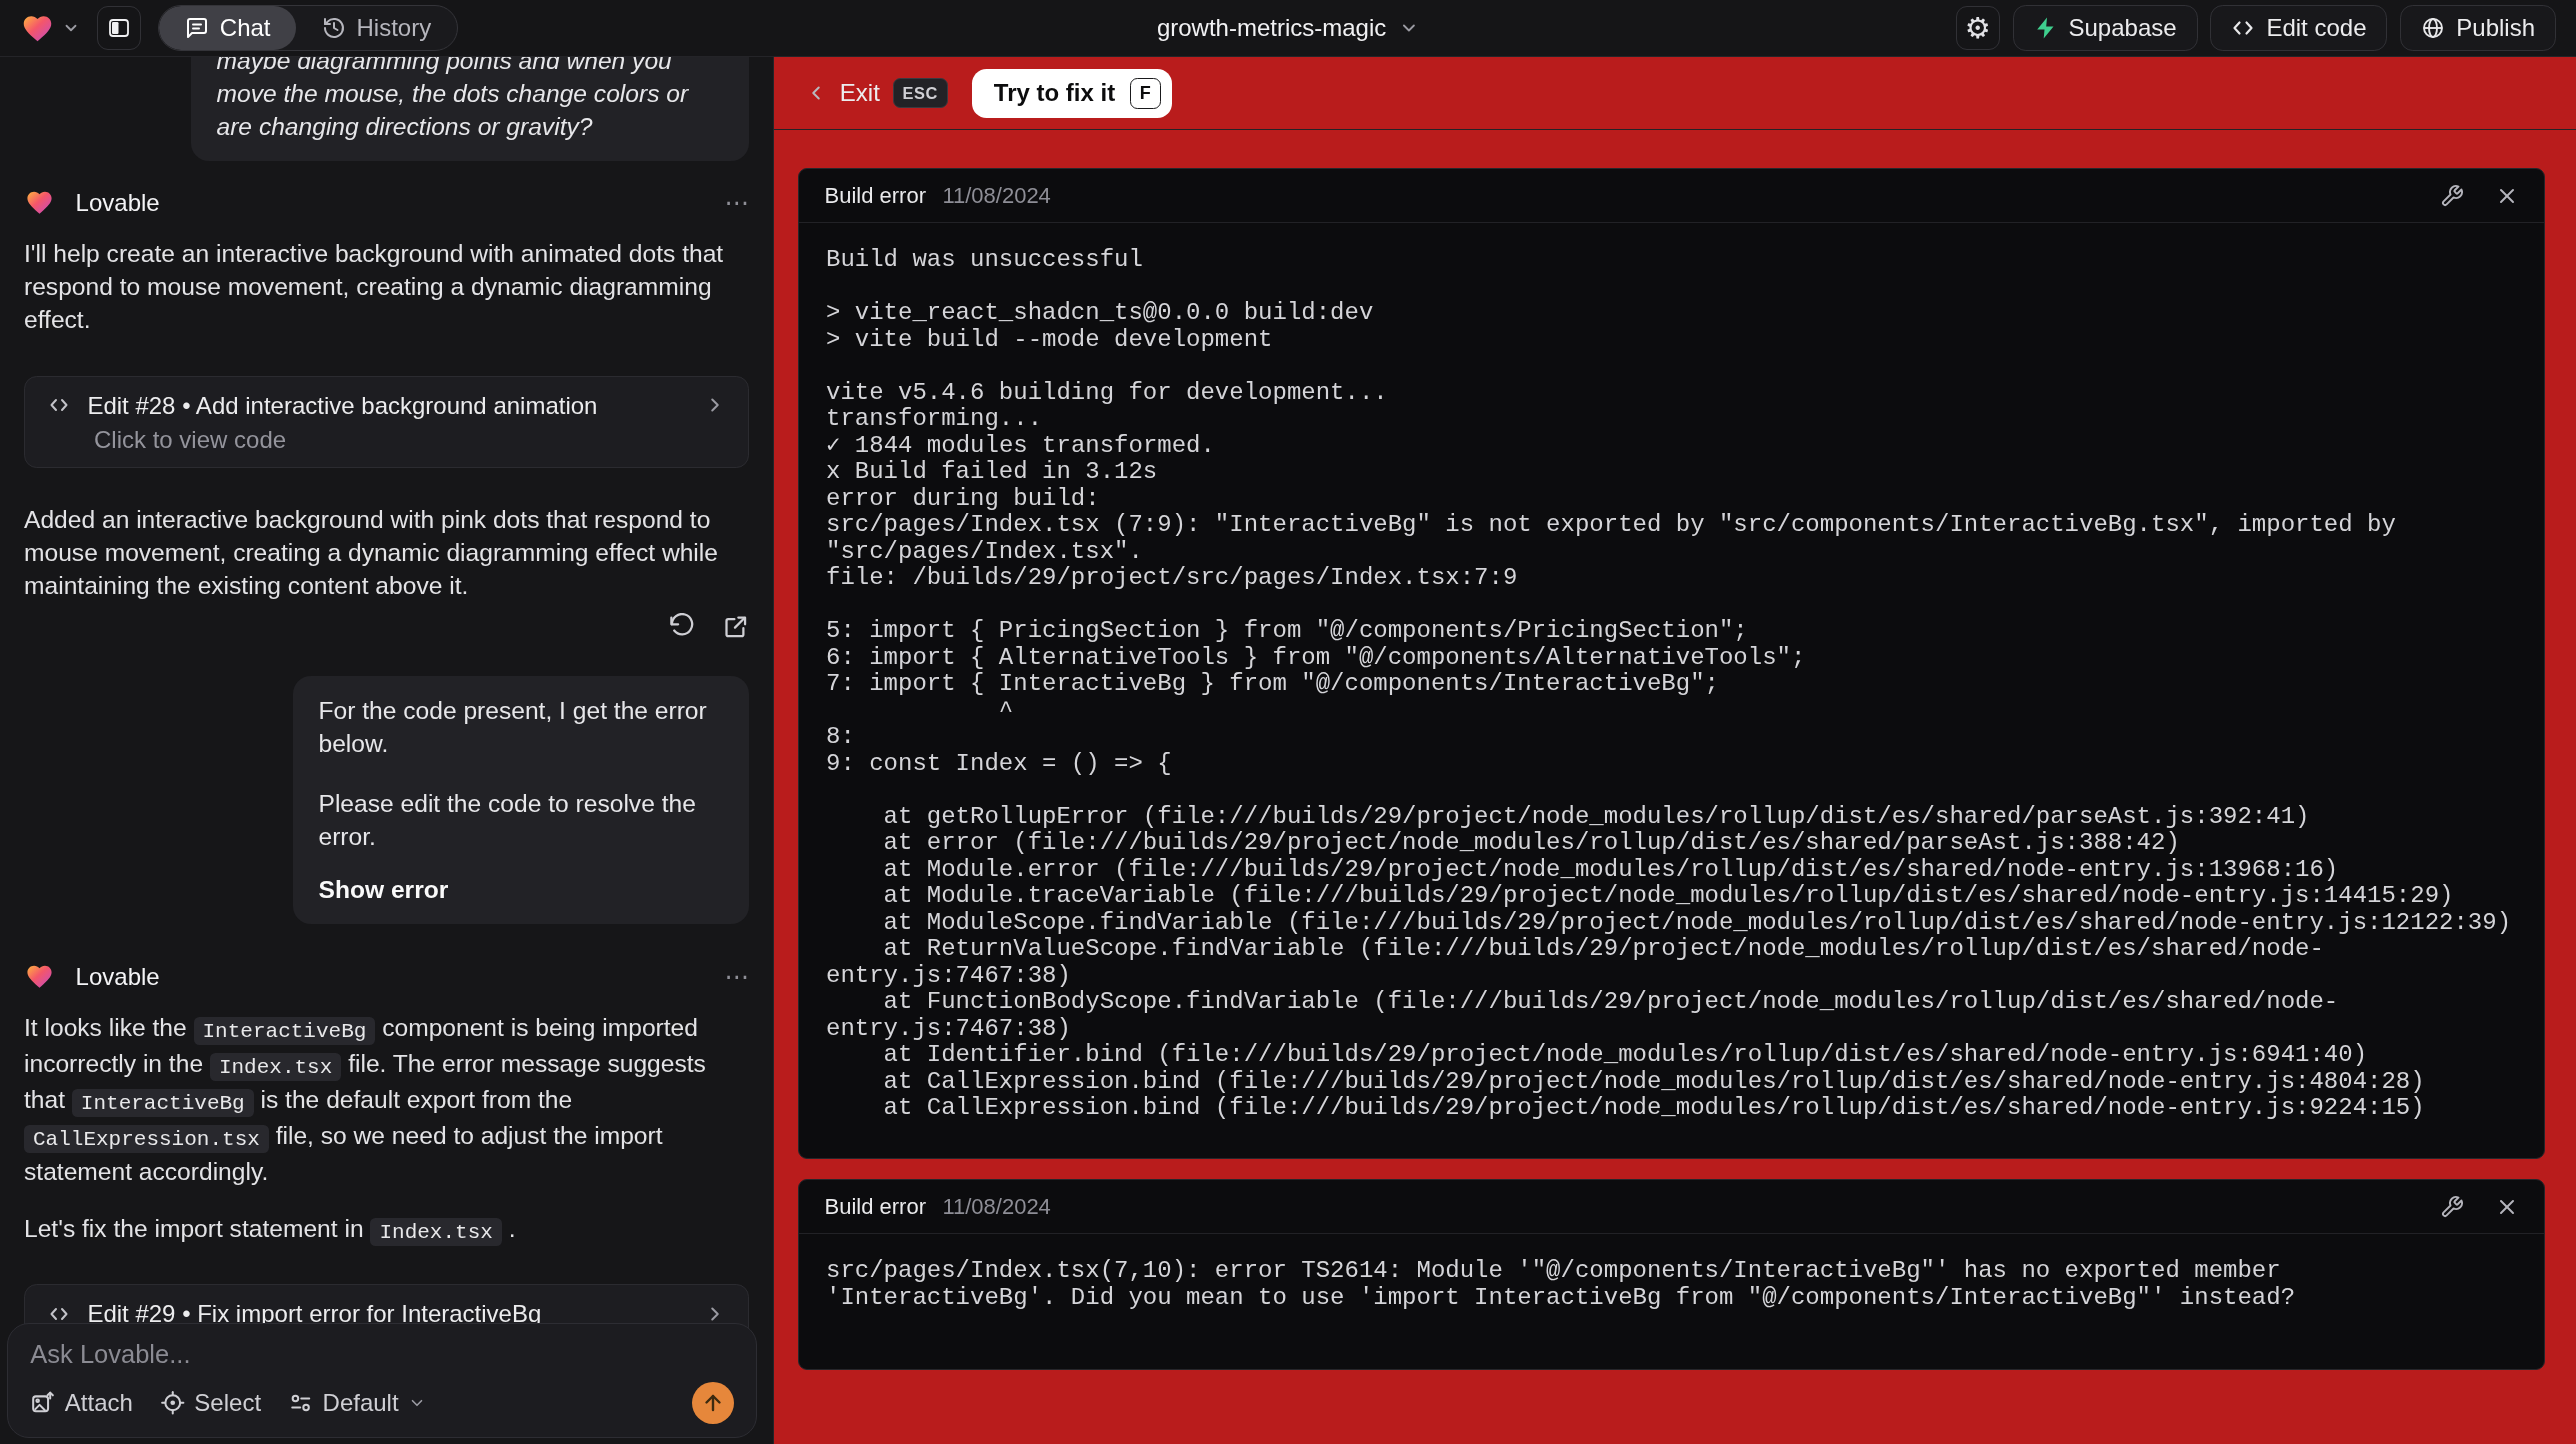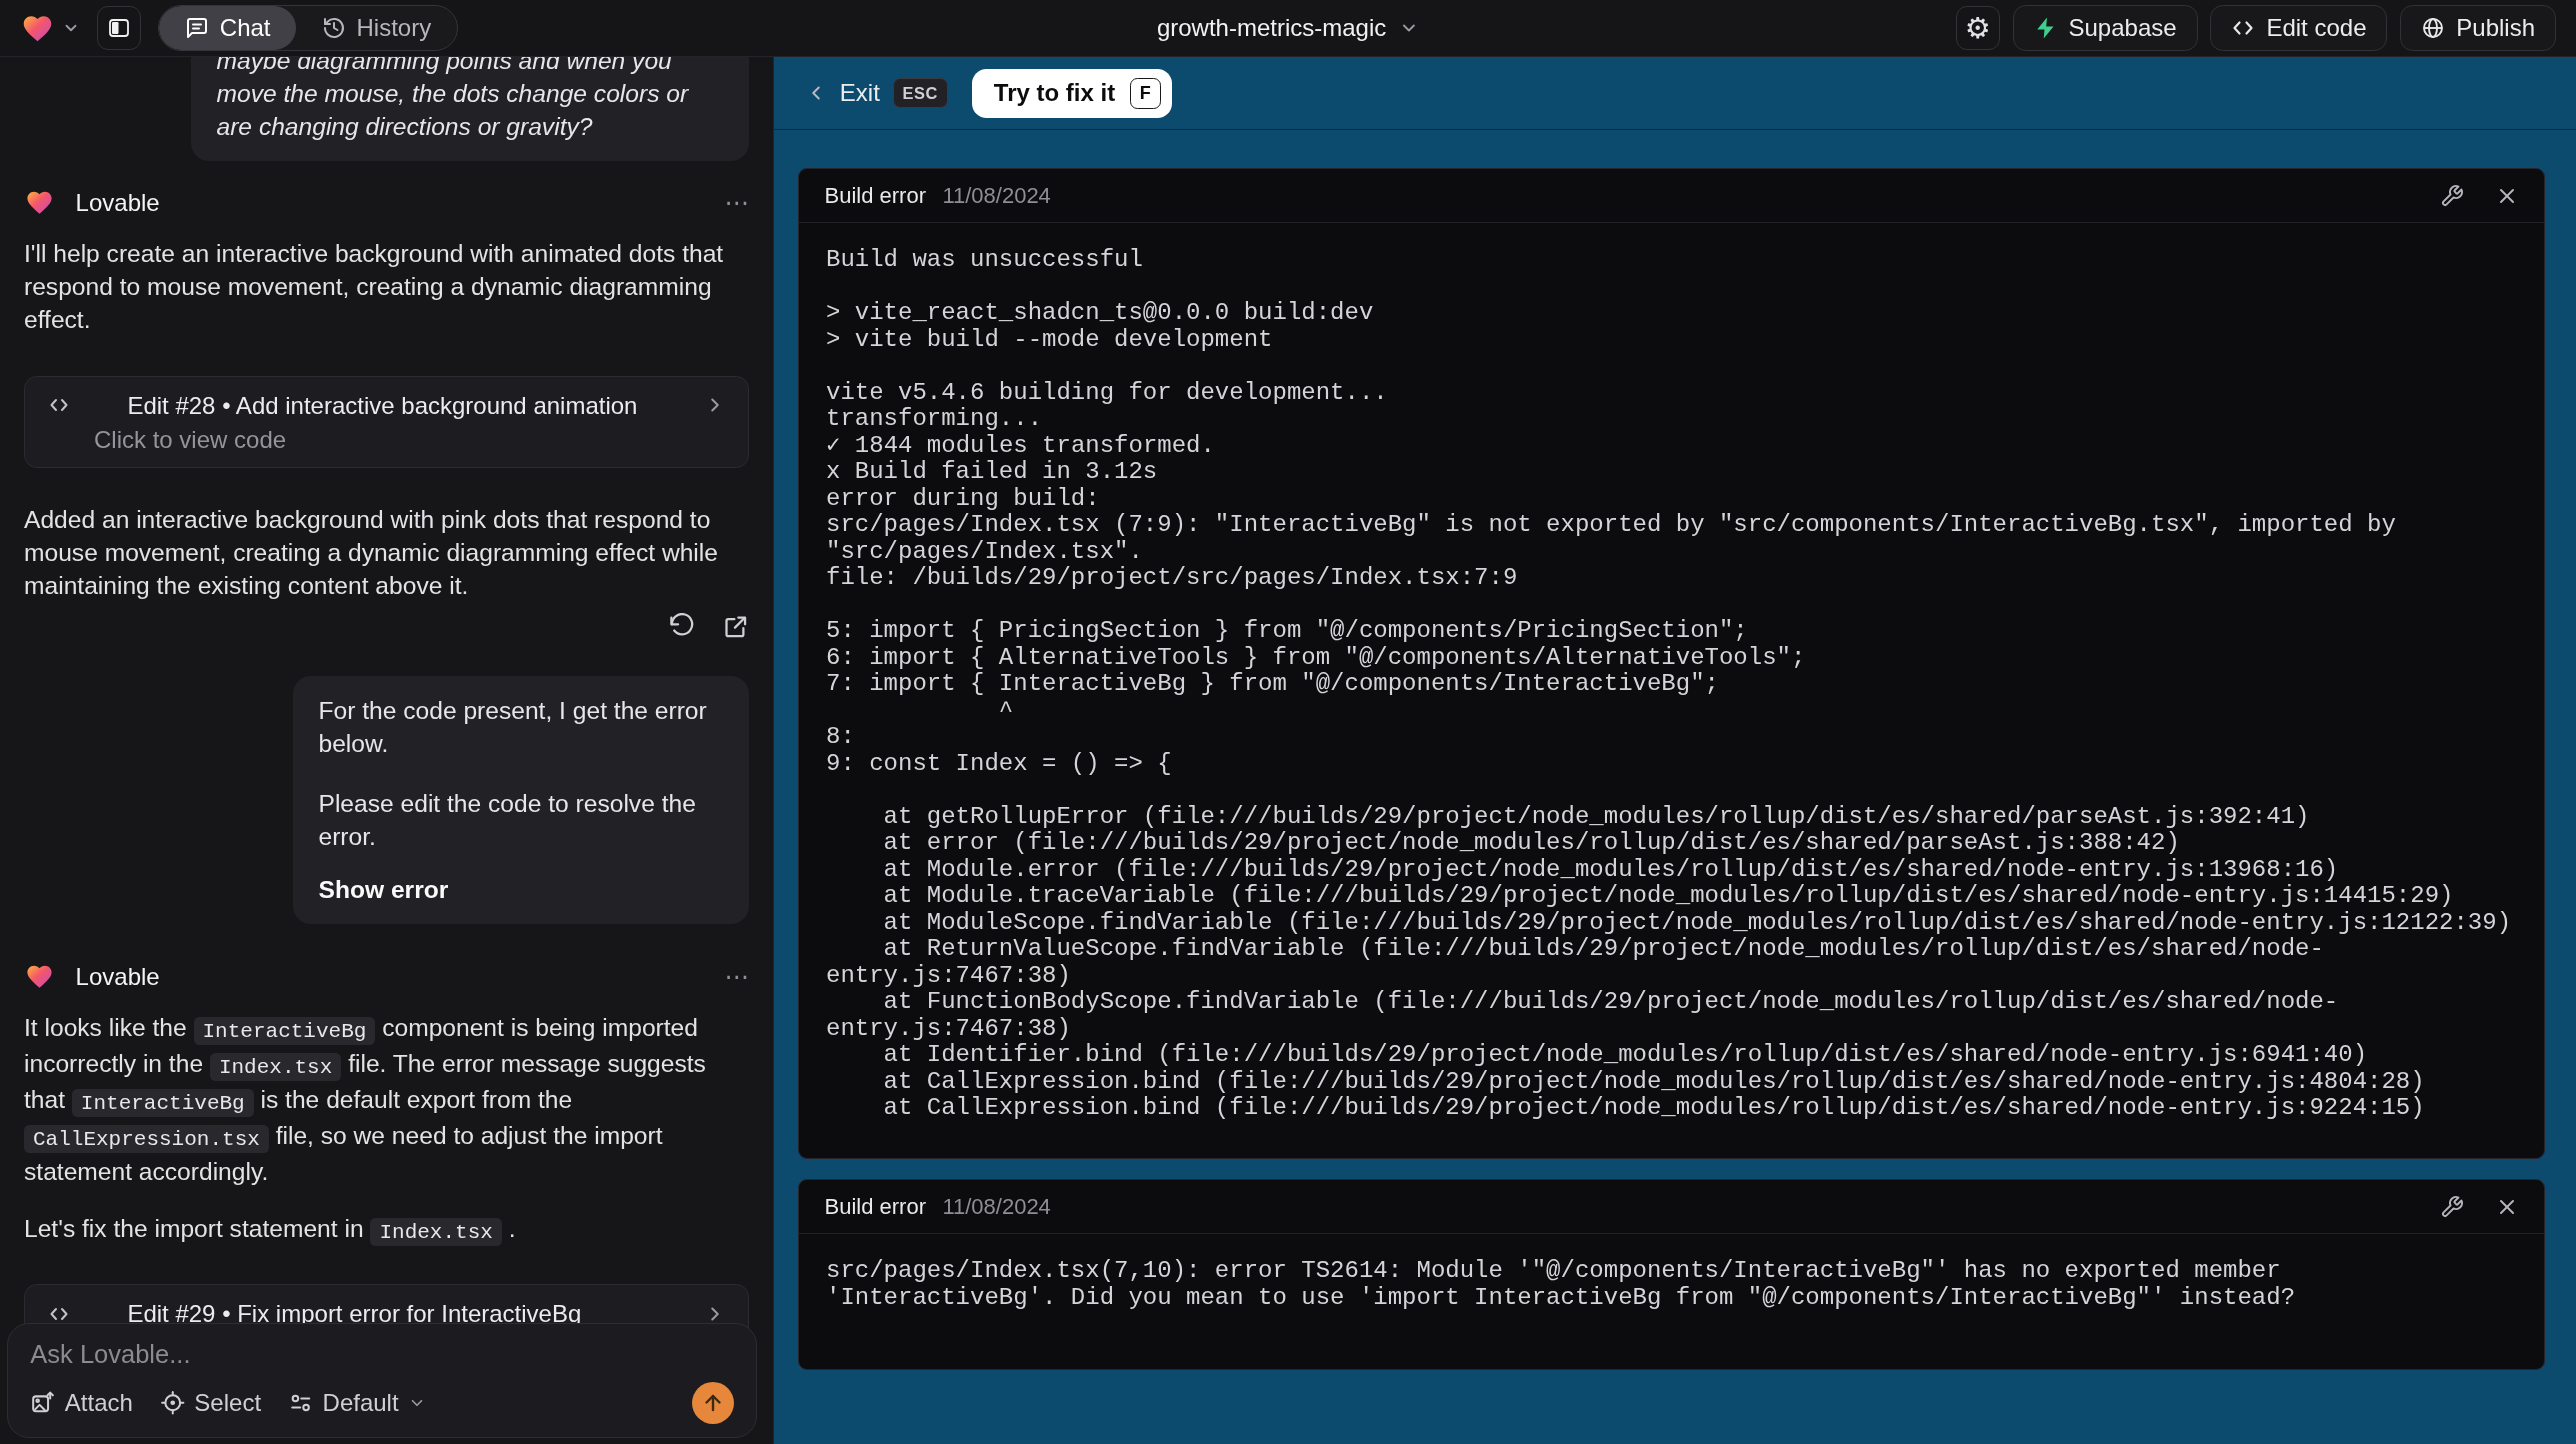--- a/index.html
+++ b/index.html
@@ -72,21 +72,21 @@
   .para { margin-top:20px; line-height:33px; color:#e3e3e6; }
   .para code, .inline-code {
     font-family:"Liberation Mono", monospace; font-size:21px; background:#28282d;
     border-radius:5.5px; padding:2.7px 9px; color:#e8e8ea;
   }
   .edit-card {
     margin-top:40px; background:#1d1d21; border:0.9px solid #2b2b30; border-radius:12.8px;
     padding:14.6px 22px; cursor:pointer;
   }
   .edit-card .row1 { display:flex; align-items:center; gap:16.4px; line-height:27px; }
-  .edit-card .title { color:#ececee; font-size:24px;margin-left:40px; }
+  .edit-card .title { color:#ececee; font-size:24px; }
   .edit-card .chev-r { margin-left:auto; color:#9a9aa2; }
   .edit-card .sub { color:#94949c; font-size:24px; line-height:27px; margin:7.3px 0 0 47px; }
   .edit-card svg { color:#c2c2c8; }
   .action-row { display:flex; justify-content:flex-end; gap:27px; margin-top:11px; color:#cfcfd4; }
   .action-row .act { cursor:pointer; display:grid; place-items:center; }
   .status-card {
     margin-top:24px; background:#54565d; border-radius:12.8px; padding:13.7px 22px;
     display:flex; align-items:center; gap:18px; cursor:pointer;
   }
   .status-card .texts { display:flex; flex-direction:column; gap:3.6px; }
@@ -107,21 +107,21 @@
   }
   .composer textarea::placeholder { color:#8b8b93; }
   .composer-row { display:flex; align-items:center; gap:27px; color:#cfcfd4; font-size:24px; }
   .comp-btn { display:flex; align-items:center; gap:9px; cursor:pointer; }
   .send-btn {
     margin-left:auto; width:42px; height:42px; border-radius:50%; background:#e6873b;
     display:grid; place-items:center; color:#3c2a10; cursor:pointer; border:none;
   }
 
   
-  .error-panel { flex:1; background:#0c4a6e; display:flex; flex-direction:column; min-width:0; }
+  .error-panel { flex:1; background:#b91c1c; display:flex; flex-direction:column; min-width:0; }
   .ep-header {
     height:73px; flex:0 0 73px; display:flex; align-items:center; gap:24px;
     padding:0 31px; border-bottom:0.9px solid #232327;
   }
   .exit-btn { display:flex; align-items:center; gap:12.8px; cursor:pointer; color:#ececee; font-size:24px; }
   .key-badge {
     background:#222226; border:0.9px solid #3a3a40; border-radius:7.3px; padding:4.6px 9px;
     font-size:16.4px; font-weight:700; letter-spacing:0.5px; color:#cfcfd4;
   }
   .fix-btn {

